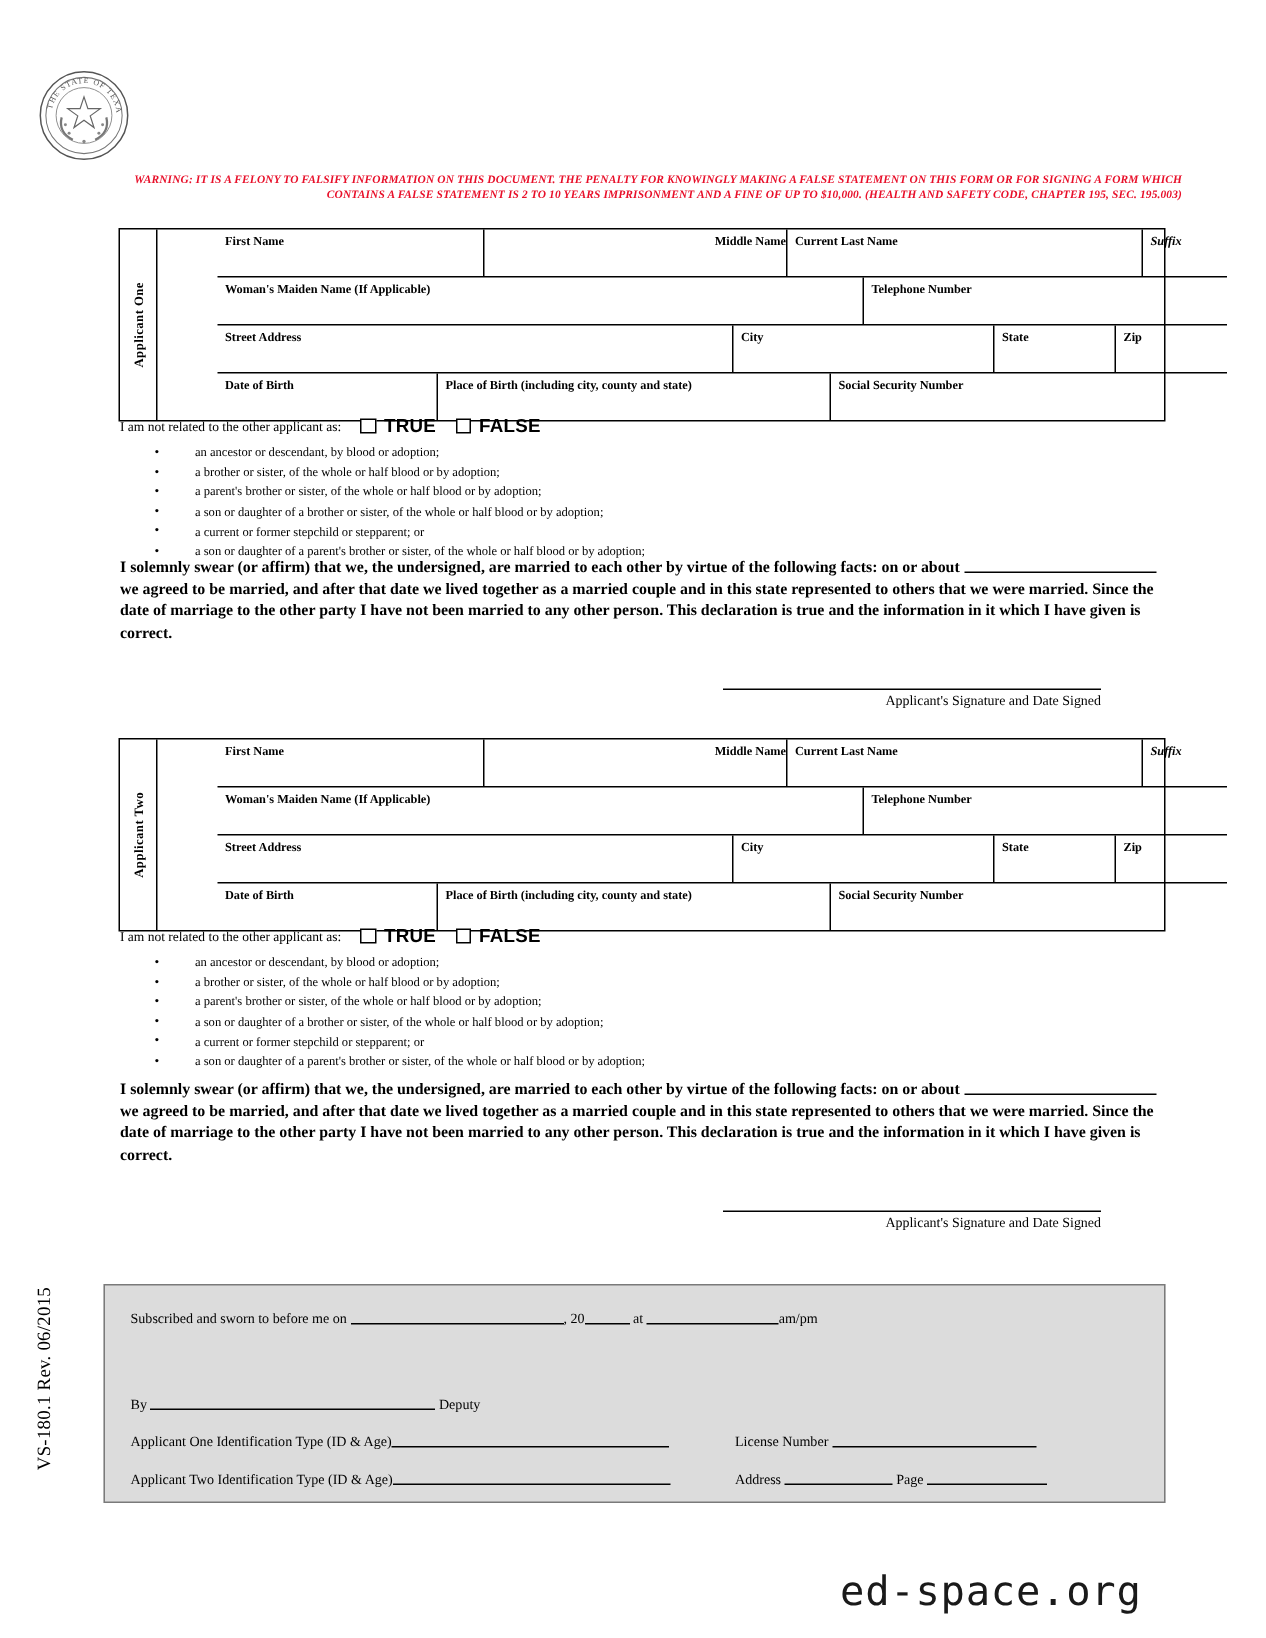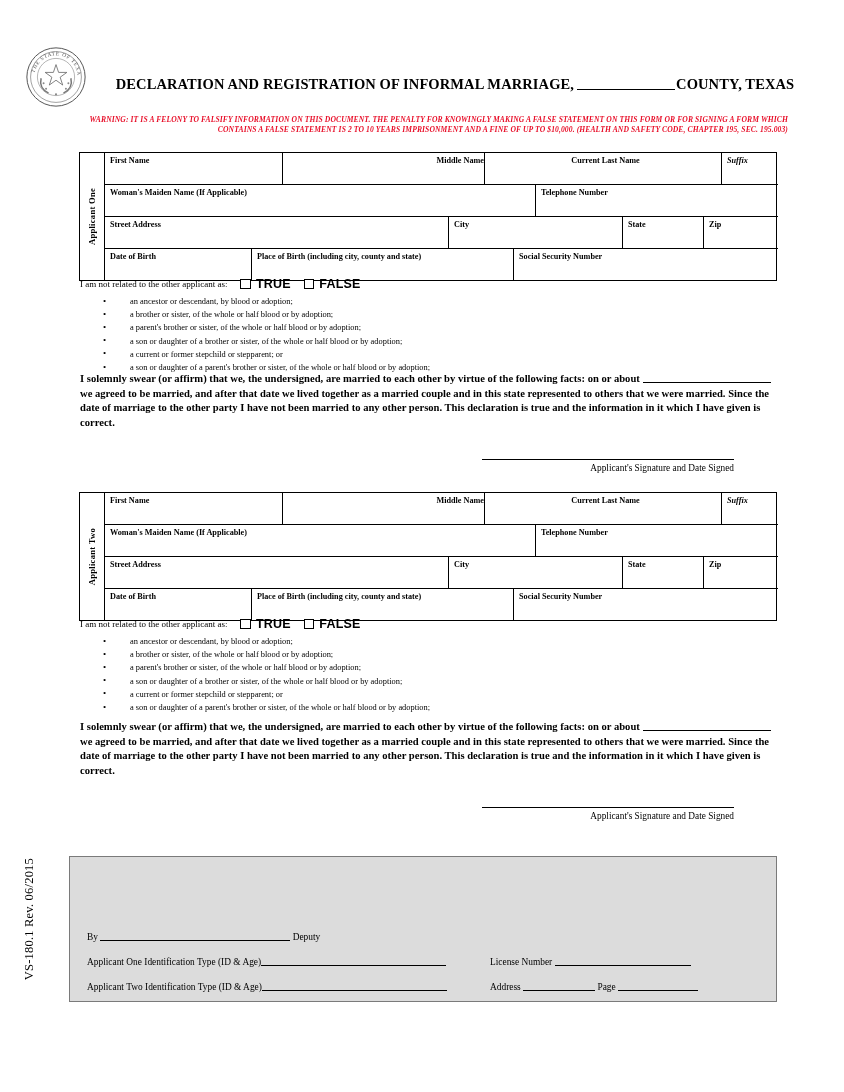--- a/index.html
+++ b/index.html
@@ -91,41 +91,42 @@
   .vlabel {
     writing-mode: vertical-rl;
     transform: rotate(180deg);
     font-size: 8.5px;
     font-weight: bold;
     letter-spacing: 0.3px;
     white-space: nowrap;
   }
   .rows {
     flex: 1 1 auto;
+    margin-left: 40px;
   }
   .trow {
     display: flex;
     border-bottom: 1.2px solid #000;
   }
   .trow.last { border-bottom: none; }
   .tcell {
     box-sizing: border-box;
     border-right: 1.2px solid #000;
     padding: 3px 0 0 5px;
     height: 31px;
     font-size: 8.2px;
     font-weight: bold;
     overflow: hidden;
   }
   .tcell.end { border-right: none; }
 
   
   .c-first  { width: 178px; }
   .c-middle { width: 202px; text-align: right; }
-  .c-last   { width: 237px; text-align: center; }
+  .c-last   { width: 237px; }
   .c-suffix { width: 56px; font-style: italic; }
   
   .c-maiden { width: 431px; }
   .c-phone  { width: 242px; }
   
   .c-street { width: 344px; }
   .c-city   { width: 174px; }
   .c-state  { width: 81px; }
   .c-zip    { width: 74px; }
   
@@ -295,23 +296,20 @@
       <path d="M 74,52 Q 78,68 62,76" fill="none" stroke="#777" stroke-width="2.4"></path>
       <circle cx="30" cy="60" r="1.6" fill="#888"></circle>
       <circle cx="34" cy="69" r="1.6" fill="#888"></circle>
       <circle cx="70" cy="60" r="1.6" fill="#888"></circle>
       <circle cx="66" cy="69" r="1.6" fill="#888"></circle>
       <circle cx="50" cy="78" r="1.8" fill="#888"></circle>
     </svg>
   </div>
 
   <div class="title-block">
-    <div class="doc-title">
-      <span>DECLARATION AND REGISTRATION OF INFORMAL MARRIAGE,</span><span class="county-blank"></span><span>COUNTY, TEXAS</span>
-    </div>
   </div>
 
   <div class="warning">WARNING:  IT IS A FELONY TO FALSIFY INFORMATION ON THIS DOCUMENT.  THE PENALTY FOR KNOWINGLY MAKING A FALSE STATEMENT ON THIS FORM OR FOR SIGNING A FORM WHICH CONTAINS A FALSE STATEMENT IS 2 TO 10 YEARS IMPRISONMENT AND A FINE OF UP TO $10,000.  (HEALTH AND SAFETY CODE, CHAPTER 195, SEC. 195.003)</div>
 
   <div class="app-table one">
     <div class="vlabel-cell">
       <span class="vlabel">Applicant One</span>
     </div>
     <div class="rows">
       <div class="trow">
@@ -419,20 +417,26 @@
   </div>
 
   <div class="sig two">
     <div class="sig-line"></div>
     <div class="sig-label">Applicant's Signature and Date Signed</div>
   </div>
 
 
   <div class="clerk-box">
 
+    <div class="clerk-line l-sworn">
+      <span>Subscribed and sworn to before me on</span>
+      <span class="ul" style="width:142px"></span><span>, 20</span><span class="ul" style="width:30px"></span>
+      <span>at</span>
+      <span class="ul" style="width:88px"></span><span>am/pm</span>
+    </div>
 
 
     <div class="clerk-line l-by">
       <span>By</span>
       <span class="ul" style="width:190px"></span>
       <span>Deputy</span>
     </div>
 
     <div class="clerk-line l-app1">
       <span>Applicant One Identification Type (ID &amp; Age)</span><span class="ul" style="width:185px"></span>
@@ -451,14 +455,15 @@
       <span>Address</span>
       <span class="ul" style="width:72px"></span>
       <span>Page</span>
       <span class="ul" style="width:80px"></span>
     </div>
 
   </div>
 
   <div class="form-id">VS-180.1 Rev. 06/2015</div>
 
+  <div class="watermark">ed-space.org</div>
 
 </div>
 
 </body></html>

